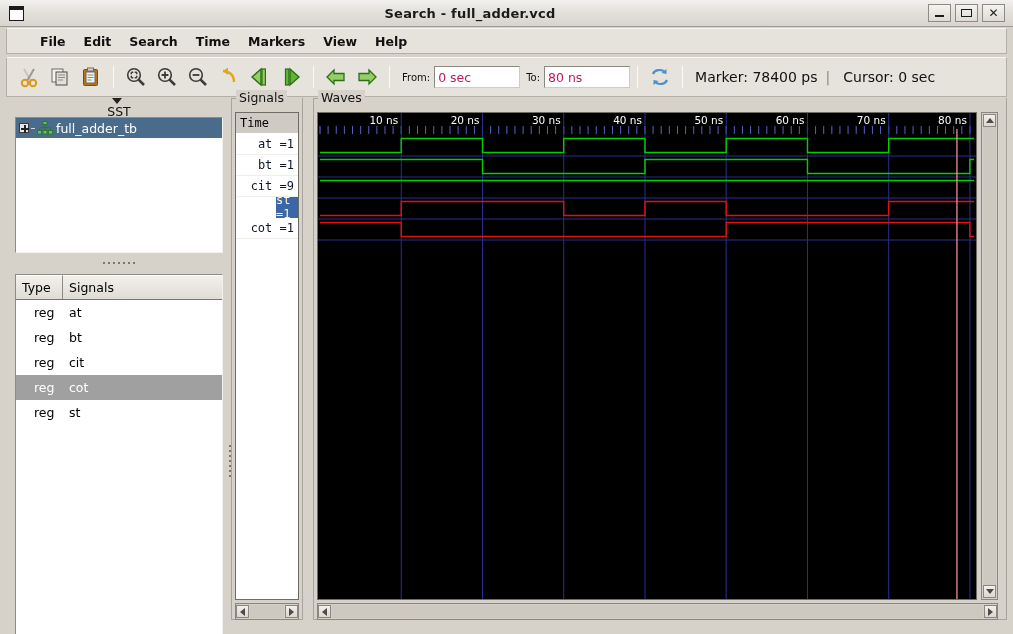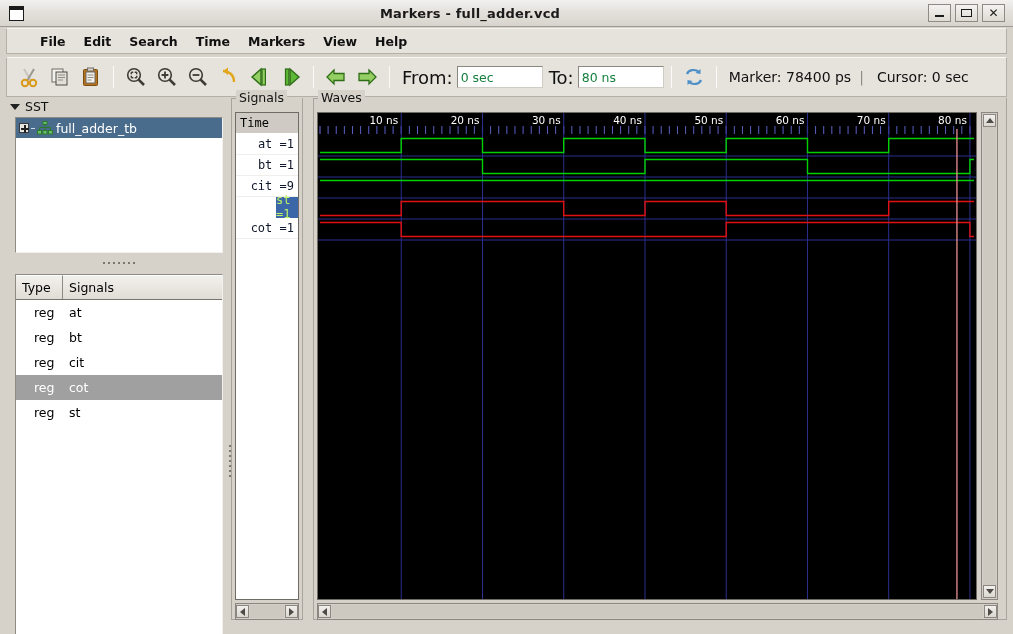--- a/index.html
+++ b/index.html
@@ -64,38 +64,38 @@
   
   .toolbar {
     position: absolute; left: 6px; top: 57px; width: 1001px; height: 40px;
     background: #e6e3dd;
     border: 1px solid #b4b0a8; border-top-color: #f7f6f3;
     display: flex; align-items: center; padding-left: 7px; gap: 1px;
   }
   .tool { width: 30px; height: 30px; display:flex; align-items:center; justify-content:center; cursor:pointer;}
   .tool svg { display:block; }
   .tsep { width: 1px; height: 22px; background: #b0aca4; margin: 0 6px; border-right:1px solid #fbfaf8;}
-  .tb-label { font-size: 18px; margin: 0 3px 0 5px; color:#111; }
+  .tb-label { font-size: 10px; margin: 0 3px 0 5px; color:#111; }
   .tb-entry {
     height: 22px; background: #ffffff;
     border: 1px solid #8b8880; border-right-color:#cfccc6; border-bottom-color:#cfccc6;
-    font-size: 12.5px; padding: 0 3px; color:#15803d;
+    font-size: 12.5px; padding: 0 3px; color:#be185d;
     display:flex; align-items:center;
   }
   #from-entry { width: 86px; }
   #to-entry { width: 86px; }
   .tb-status { font-size: 14px; color: #111; margin-left: 5px; white-space: nowrap;}
   .tb-vsep { color:#8f8b84; margin: 0 7px; }
 
   
   .leftpane {
     position: absolute; left: 6px; top: 98px; width: 222px; height: 530px;
     background: #d6d2ca;
   }
-  .sst-header { display:flex; align-items:center; height:17px; padding-left:4px; }
+  .sst-header { display:flex; align-items:center; height:17px; padding-left:4px;flex-direction:column; }
   .sst-arrow {
     width:0;height:0;border-left:5px solid transparent;border-right:5px solid transparent;
     border-top:6px solid #222; margin-right:5px;
   }
   .sst-label { font-size:12.5px; color:#111; }
   .treebox {
     position:absolute; left:9px; top:19px; width:208px; height:136px;
     background:#ffffff;
     border:1px solid #8e8a84; border-right-color:#f2f1ee; border-bottom-color:#f2f1ee;
     overflow:hidden;
@@ -165,21 +165,21 @@
   .sn-time {
     height:21px; background:#cfcbc4; font-family:"DejaVu Sans Mono","Liberation Mono",monospace;
     font-size:12px; display:flex; align-items:center; padding-left:4px; color:#000;
     border-bottom:1px solid #ffffff;
   }
   .sn-row {
     height:21px; font-family:"DejaVu Sans Mono","Liberation Mono",monospace; font-size:12px;
     display:flex; align-items:center; justify-content:flex-end; padding-right:4px;
     color:#0f172a; border-bottom:1px solid #f0eeeb;
   }
-  .sn-row.sel { background:#3b66a8; color:#bef264; border-bottom-color:#3b66a8;margin-left:40px;}
+  .sn-row.sel { background:#3b66a8; color:#fef9c3; border-bottom-color:#3b66a8;margin-left:40px;}
   .sig-hsb {
     position:absolute; left:4px; top:505px; width:64px; height:17px;
     background:#d4d0c8; border:1px solid #8b8780;
     display:flex; align-items:center; justify-content:space-between;
   }
   .sbtn { width:13px;height:13px;display:flex;align-items:center;justify-content:center;
     background:linear-gradient(to bottom,#f2f0ed,#dbd7d0); border:1px solid #8b8780; cursor:pointer;}
 
   
   .wavepane { position:absolute; left:313px; top:98px; width:692px; height:530px; }
@@ -211,21 +211,21 @@
   svg.wavesvg { display:block; }
   text.tick { font-family:"DejaVu Sans","Liberation Sans",sans-serif; font-size:10.5px; fill:#ffffff; }
 </style>
 </head>
 <body>
 
 <div id="app">
 
   <div class="titlebar">
     <div class="tb-appicon"></div>
-    <div class="tb-title">Markers - full_adder.vcd</div>
+    <div class="tb-title">Search - full_adder.vcd</div>
     <div class="tb-buttons">
       <div class="tb-btn">
           <span class="gl-min"></span>
         </div>
       <div class="tb-btn">
           <span class="gl-max"></span>
         </div>
       <div class="tb-btn">
           <span class="gl-close">✕</span>
         </div>

